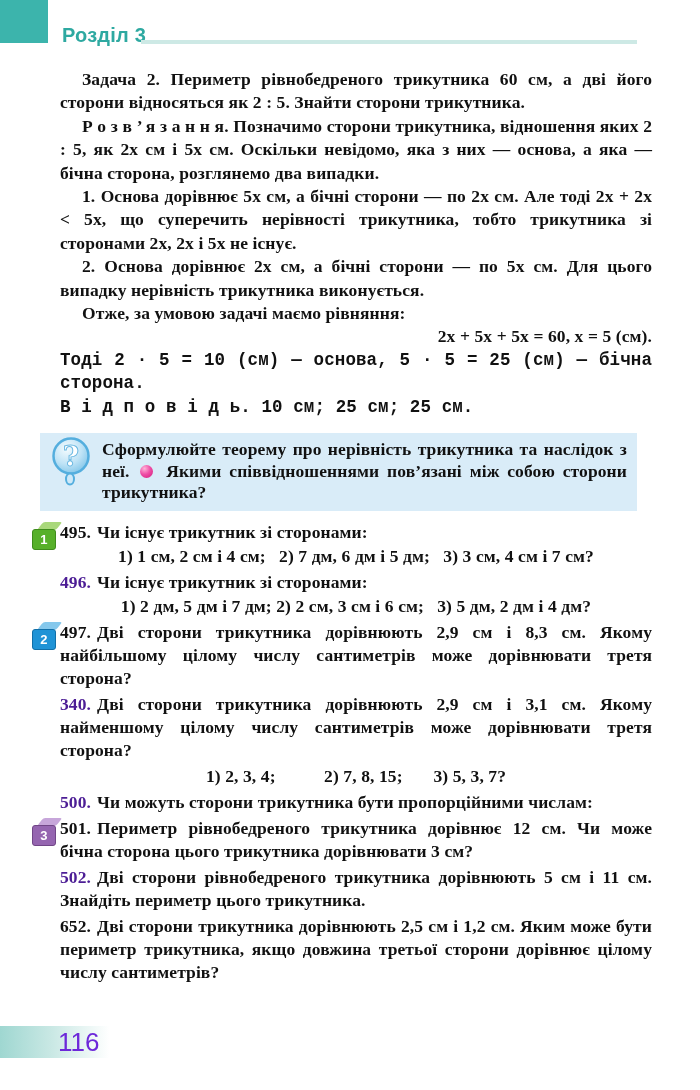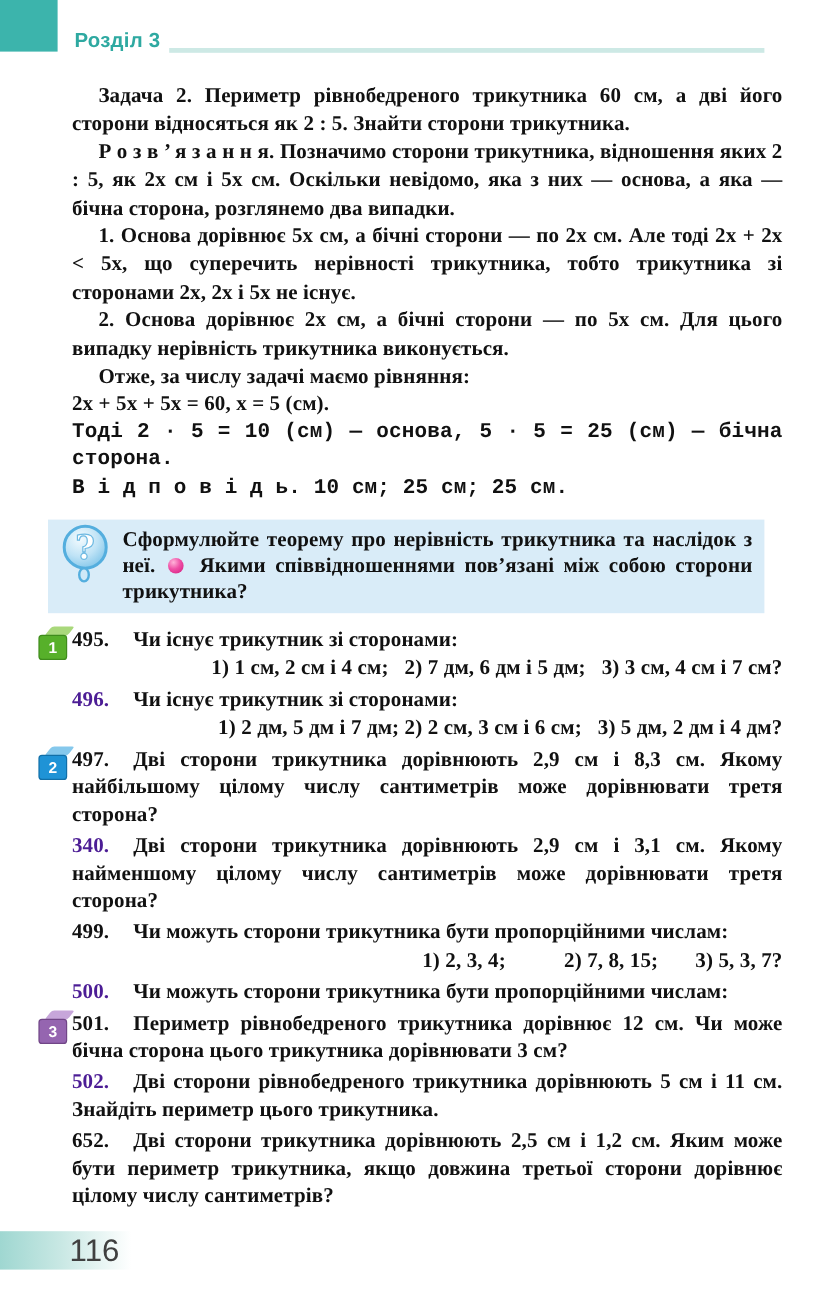--- a/index.html
+++ b/index.html
@@ -10,34 +10,34 @@
     overflow:hidden;
     font-family:"Liberation Serif", serif;
     color:#111;
   }
 
   
   .corner-tab{position:absolute;left:0;top:0;width:48px;height:43px;background:#3cb4ac;}
   .chapter-label{
     position:absolute;left:62px;top:24px;
     font-family:"Liberation Sans",sans-serif;
-    font-size:17px;font-weight:700;color:#2ea9a1;letter-spacing:.2px;
+    font-size:20px;font-weight:700;color:#2ea9a1;letter-spacing:.2px;
   }
   .header-rule{position:absolute;left:141px;top:40px;width:496px;height:4px;background:#cde9e5;}
 
   
   #content{
     position:absolute;left:60px;top:68px;width:592px;
     font-size:17.5px;line-height:23.4px;font-weight:700;
     letter-spacing:.1px;
   }
   #content p{margin:0;}
   .par{text-align:justify;text-indent:22px;}
   .noindent{text-indent:0;text-align:justify;font-family:Liberation Mono, monospace;}
-  .eq{text-align:left;margin:4px 0 5px;}
+  .eq{text-align:right;margin:4px 0 5px;}
 
   
   .qbox{
     position:relative;
     box-sizing:border-box;
     margin:14px 0 10px -20px;
     width:597px;
     padding:6px 10px 7px 62px;
     background:#d9ecf8;
     text-align:justify;
@@ -47,23 +47,23 @@
   .pink-ball{
     display:inline-block;width:13px;height:13px;border-radius:50%;
     background:radial-gradient(circle at 35% 28%, #ffb3d9 0%, #ef4fa6 45%, #d1187b 100%);
     margin:0 5px 0 3px;vertical-align:-1px;
   }
 
   
   .problems{margin-top:0;line-height:23px;}
   .problem{position:relative;margin-bottom:3px;}
   .ptext{text-align:justify;}
-  .pnum{margin-right:20px;}
+  .pnum{margin-right:6px;}
   .pnum[data-color="blue"]{color:#4c1d95;}
-  .opts{white-space:pre-wrap;margin-top:1px;text-align:right;}
+  .opts{white-space:pre-wrap;margin-top:1px;text-align:center;}
 
   
   .cube{position:absolute;left:-28px;top:1px;width:27px;height:27px;}
   .cube .top{
     position:absolute;left:5px;top:0;width:19px;height:8px;
     transform:skewX(-38deg);transform-origin:bottom left;border-radius:2px;
   }
   .cube .front{
     position:absolute;left:0;top:7px;width:22px;height:19px;border-radius:3px;
     color:#fff;text-align:center;
@@ -73,38 +73,38 @@
   .cube[data-variant="blue"]   .top{background:#85c8ec;} .cube[data-variant="blue"]   .front{background:#1f93d6;border:1px solid #116fa8;}
   .cube[data-variant="purple"] .top{background:#c7a6da;} .cube[data-variant="purple"] .front{background:#9565b0;border:1px solid #714687;}
 
   
   .footer-bar{
     position:absolute;left:0;top:1026px;width:114px;height:32px;
     background:linear-gradient(90deg,#9fd7d1 0%,#c9e8e4 45%,rgba(255,255,255,0) 96%);
   }
   .page-num{
     position:absolute;left:58px;top:1026px;
-    font-family:"Liberation Sans",sans-serif;font-size:26px;line-height:32px;color:#404040;
+    font-family:"Liberation Sans",sans-serif;font-size:26px;line-height:32px;color:#6d28d9;
   }
 </style>
 </head>
 <body>
 
 <div class="corner-tab"></div>
 <div class="chapter-label">Розділ 3</div>
 <div class="header-rule"></div>
 
 <div id="content">
 
   <section>
     <p class="par">Задача 2. Периметр рівнобедреного трикутника 60 см, а дві його сторони відносяться як 2 : 5. Знайти сторони трикутника.</p>
     <p class="par">Р о з в ’ я з а н н я. Позначимо сторони трикутника, відношення яких 2 : 5, як 2x см і 5x см. Оскільки невідомо, яка з них — основа, а яка — бічна сторона, розглянемо два випадки.</p>
     <p class="par">1. Основа дорівнює 5x см, а бічні сторони — по 2x см. Але тоді 2x + 2x &lt; 5x, що суперечить нерівності трикутника, тобто трикутника зі сторонами 2x, 2x і 5x не існує.</p>
     <p class="par">2. Основа дорівнює 2x см, а бічні сторони — по 5x см. Для цього випадку нерівність трикутника виконується.</p>
-    <p class="par">Отже, за числу задачі маємо рівняння:</p>
+    <p class="par">Отже, за умовою задачі маємо рівняння:</p>
     <p class="eq">2x + 5x + 5x = 60, x = 5 (см).</p>
     <p class="noindent">Тоді 2 · 5 = 10 (см) — основа, 5 · 5 = 25 (см) — бічна сторона.</p>
     <p class="noindent">В і д п о в і д ь. 10 см; 25 см; 25 см.</p>
   </section>
 
   <div class="qbox">
     <span class="balloon">
       <svg width="40" height="52" viewBox="0 0 40 52" aria-hidden="true">
         <defs>
           <radialGradient id="balloonGrad" cx="38%" cy="30%" r="78%">
@@ -145,21 +145,20 @@
         <span class="front">2</span>
       </span>
       <p class="ptext"><span class="pnum" data-color="black">497.</span><span>Дві сторони трикутника дорівнюють 2,9 см і 8,3 см. Якому найбільшому цілому числу сантиметрів може дорівнювати третя сторона?</span></p>
     </div>
 
     <div class="problem">
       <p class="ptext"><span class="pnum" data-color="blue">340.</span><span>Дві сторони трикутника дорівнюють 2,9 см і 3,1 см. Якому найменшому цілому числу сантиметрів може дорівнювати третя сторона?</span></p>
     </div>
 
     <div class="problem">
-      <p class="ptext"><span class="pnum" data-color="black">499.</span><span>Чи можуть сторони трикутника бути пропорційними числам:</span></p>
       <div class="opts">1) 2, 3, 4;    2) 7, 8, 15;   3) 5, 3, 7?</div>
     </div>
 
     <div class="problem">
       <p class="ptext"><span class="pnum" data-color="blue">500.</span><span>Чи можуть сторони трикутника бути пропорційними числам:</span></p>
     </div>
 
     <div class="problem">
       <span class="cube" data-variant="purple">
         <span class="top"></span>

